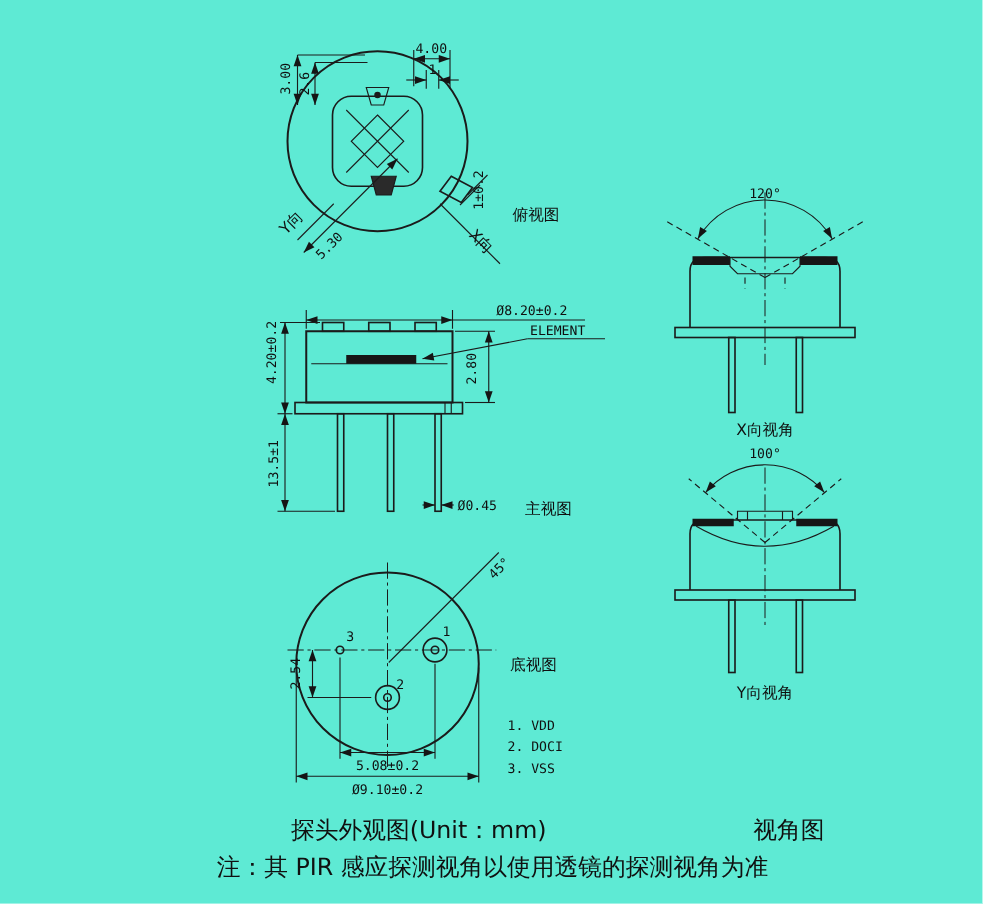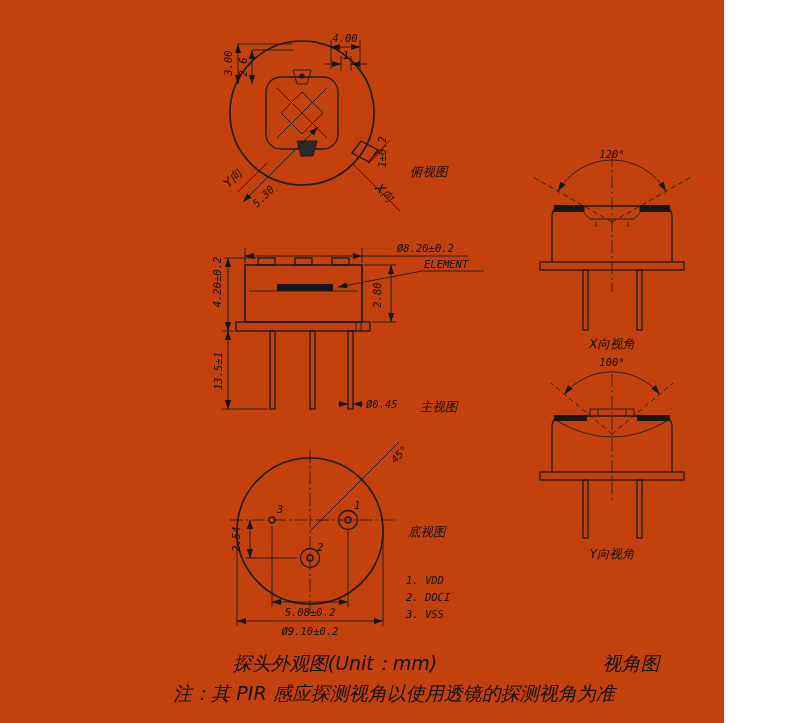--- a/index.html
+++ b/index.html
@@ -1,17 +1,17 @@
 <!DOCTYPE html>
 <html><head>
 <meta charset="utf-8">
 <style>
   html,body{margin:0;padding:0;background:#ffffff;}
-  .canvas{position:relative;width:724px;height:723px;background:#c2410c;overflow:hidden;
-          font-family:"DejaVu Sans",sans-serif;font-style:italic;}
+  .canvas{position:relative;width:786px;height:723px;background:#5eead4;overflow:hidden;
+          font-family:"DejaVu Sans",sans-serif;}
   svg{display:block;}
   .ln{fill:none;stroke:#1b1b1b;stroke-width:1.3;}
   .b{stroke-width:1.6;}
   .t{stroke-width:0.9;}
   .cl{fill:none;stroke:#1b1b1b;stroke-width:0.8;stroke-dasharray:13 3 2.5 3;}
   .dsh{fill:none;stroke:#1b1b1b;stroke-width:0.9;stroke-dasharray:5 3.5;}
   .fill{fill:#161616;stroke:none;}
   text{font-family:"DejaVu Sans Mono","Liberation Mono",monospace;fill:#101010;}
   .dim{font-size:10.5px;}
   .cjk{font-family:"DejaVu Sans","Liberation Sans",sans-serif;font-size:12.5px;}

